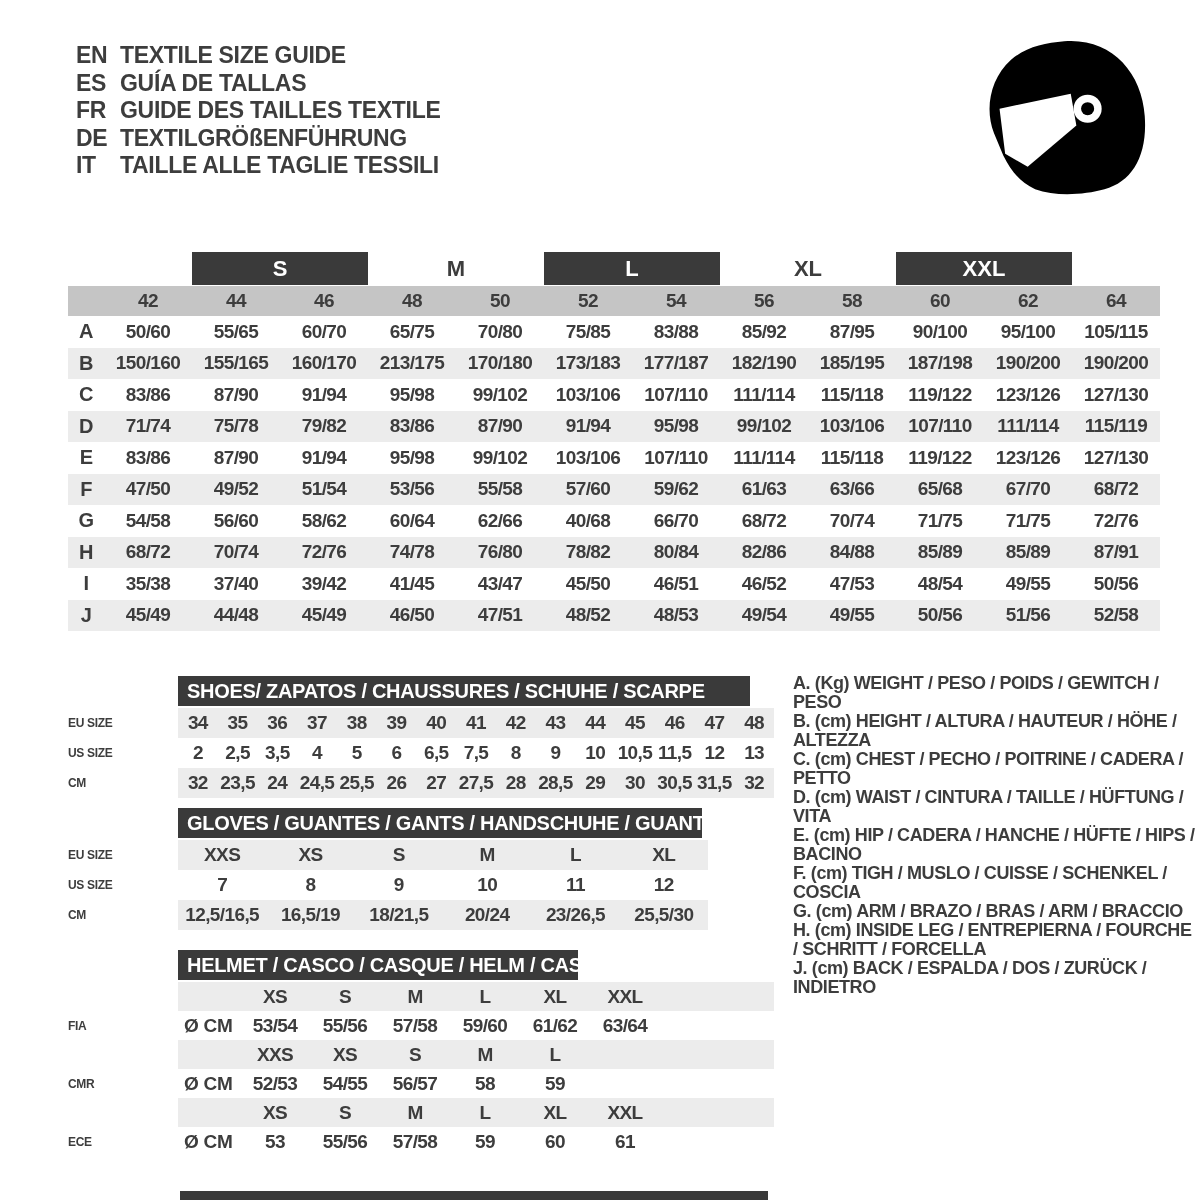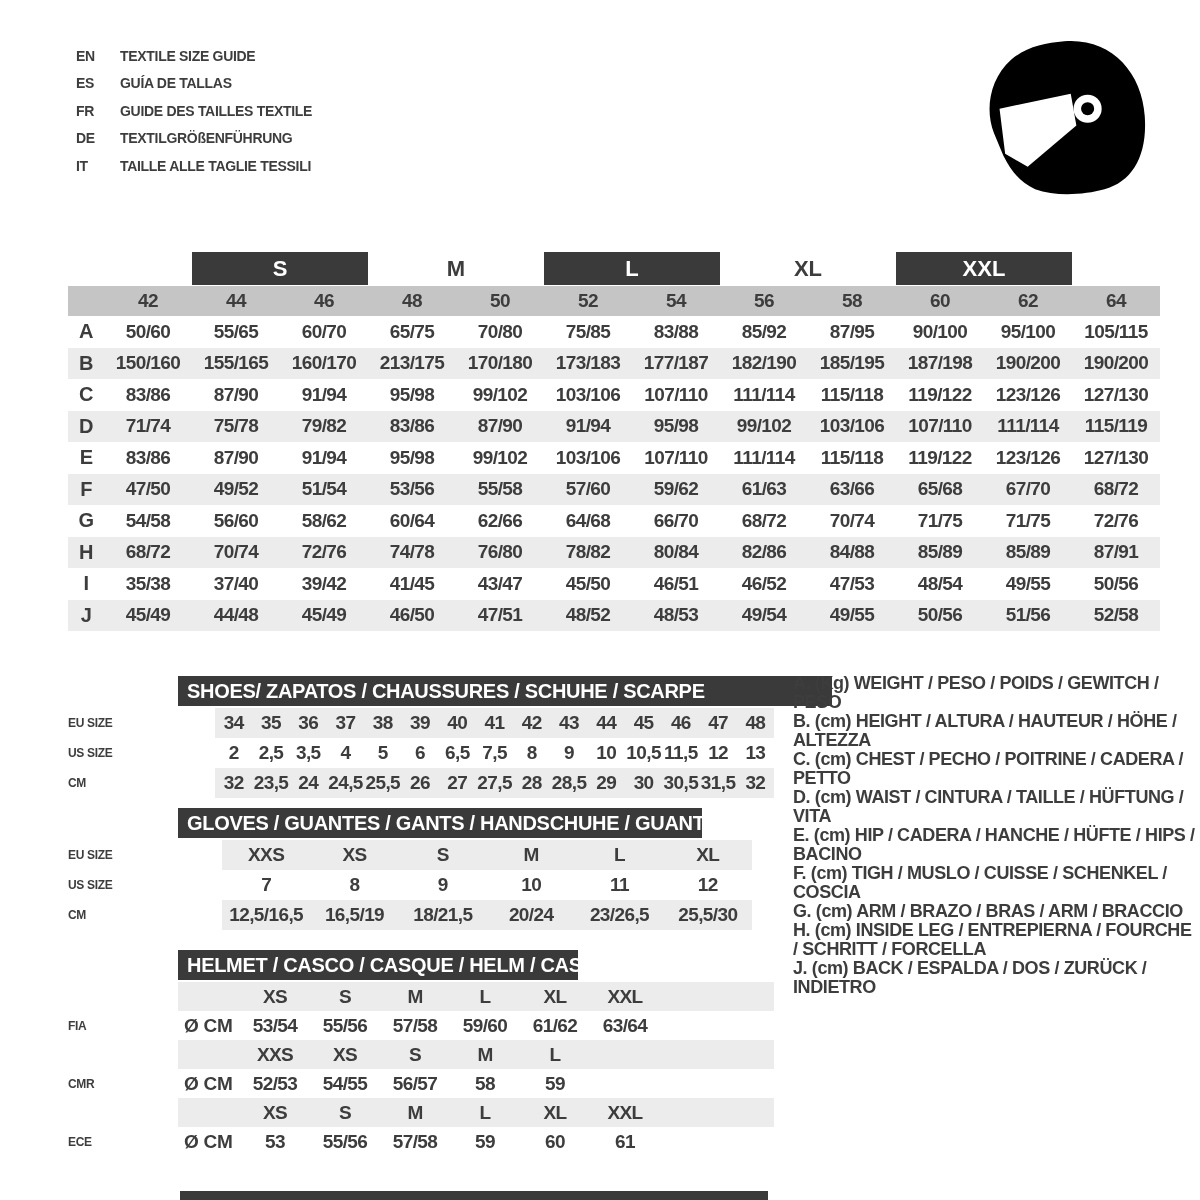--- a/index.html
+++ b/index.html
@@ -1,21 +1,21 @@
 <!DOCTYPE html>
 <html><head>
 <meta charset="utf-8">
 <style>
   html,body{margin:0;padding:0;background:#fff;}
   .page{position:relative;width:1200px;height:1200px;background:#fff;overflow:hidden;
         font-family:"Liberation Sans",sans-serif;color:#3d3d3d;}
 
   
   #langs{position:absolute;left:76px;top:42px;}
-  .lang-row{display:flex;height:27.5px;align-items:center;font-weight:700;font-size:14px;letter-spacing:-0.3px;}
+  .lang-row{display:flex;height:27.5px;align-items:center;font-weight:700;font-size:23px;letter-spacing:-0.3px;}
   .lang-code{width:44px;}
 
   
   #helmet-icon{position:absolute;left:972px;top:30px;width:190px;height:178px;}
 
   
   #textile{position:absolute;left:68px;top:252px;width:1092px;}
   .tx-grid{display:grid;grid-template-columns:36px repeat(12,1fr);}
   .sg{height:33px;margin-bottom:1px;}
   .size-box{background:#3a3a3a;color:#fff;display:flex;align-items:center;justify-content:center;
@@ -29,28 +29,28 @@
   .t-row.alt{background:#ececec;}
 
   
   .sec{position:absolute;left:68px;}
   #shoes{top:676px;width:706px;}
   #gloves{top:808px;width:706px;}
   #helmetsec{top:950px;width:706px;}
   .sec-bar{margin-left:110px;height:30px;background:#3a3a3a;color:#fff;font-weight:700;font-size:20px;
            display:flex;align-items:center;padding-left:9px;letter-spacing:-0.3px;box-sizing:border-box;
            white-space:nowrap;overflow:hidden;}
-  #shoes .sec-bar{width:654px;}
+  #shoes .sec-bar{width:572px;}
   #gloves .sec-bar{width:524px;}
   #helmetsec .sec-bar{width:400px;}
   #shoes-rows,#gloves-rows,#helmet-rows{margin-top:2px;}
   .sec-row{display:flex;height:30px;}
   #helmetsec .sec-row{height:29px;}
   .row-label{width:110px;display:flex;align-items:center;font-weight:700;font-size:12px;letter-spacing:-0.3px;}
-  .band{display:grid;margin-left:44px;}
+  .band{display:grid;}
   .band.b15{width:596px;grid-template-columns:repeat(15,1fr);}
   .band.b6{width:530px;grid-template-columns:repeat(6,1fr);}
   .band.shade,.hband.shade{background:#ececec;}
   .hband{display:grid;width:596px;grid-template-columns:62px repeat(6,70px) 1fr;}
   .hband .cell.unit{justify-content:flex-start;padding-left:6px;letter-spacing:-0.3px;}
 
   
   #legend{position:absolute;left:793px;top:674px;width:402px;}
   .legend-line{font-weight:700;font-size:18px;line-height:19px;letter-spacing:-0.4px;}
 
@@ -210,21 +210,21 @@
           <div class="cell">67/70</div>
           <div class="cell">68/72</div>
         </div>
         <div class="t-row tx-grid">
           <div class="cell letter">G</div>
           <div class="cell">54/58</div>
           <div class="cell">56/60</div>
           <div class="cell">58/62</div>
           <div class="cell">60/64</div>
           <div class="cell">62/66</div>
-          <div class="cell">64/68</div>
+          <div class="cell">40/68</div>
           <div class="cell">66/70</div>
           <div class="cell">68/72</div>
           <div class="cell">70/74</div>
           <div class="cell">71/75</div>
           <div class="cell">71/75</div>
           <div class="cell">72/76</div>
         </div>
         <div class="t-row tx-grid alt">
           <div class="cell letter">H</div>
           <div class="cell">68/72</div>

